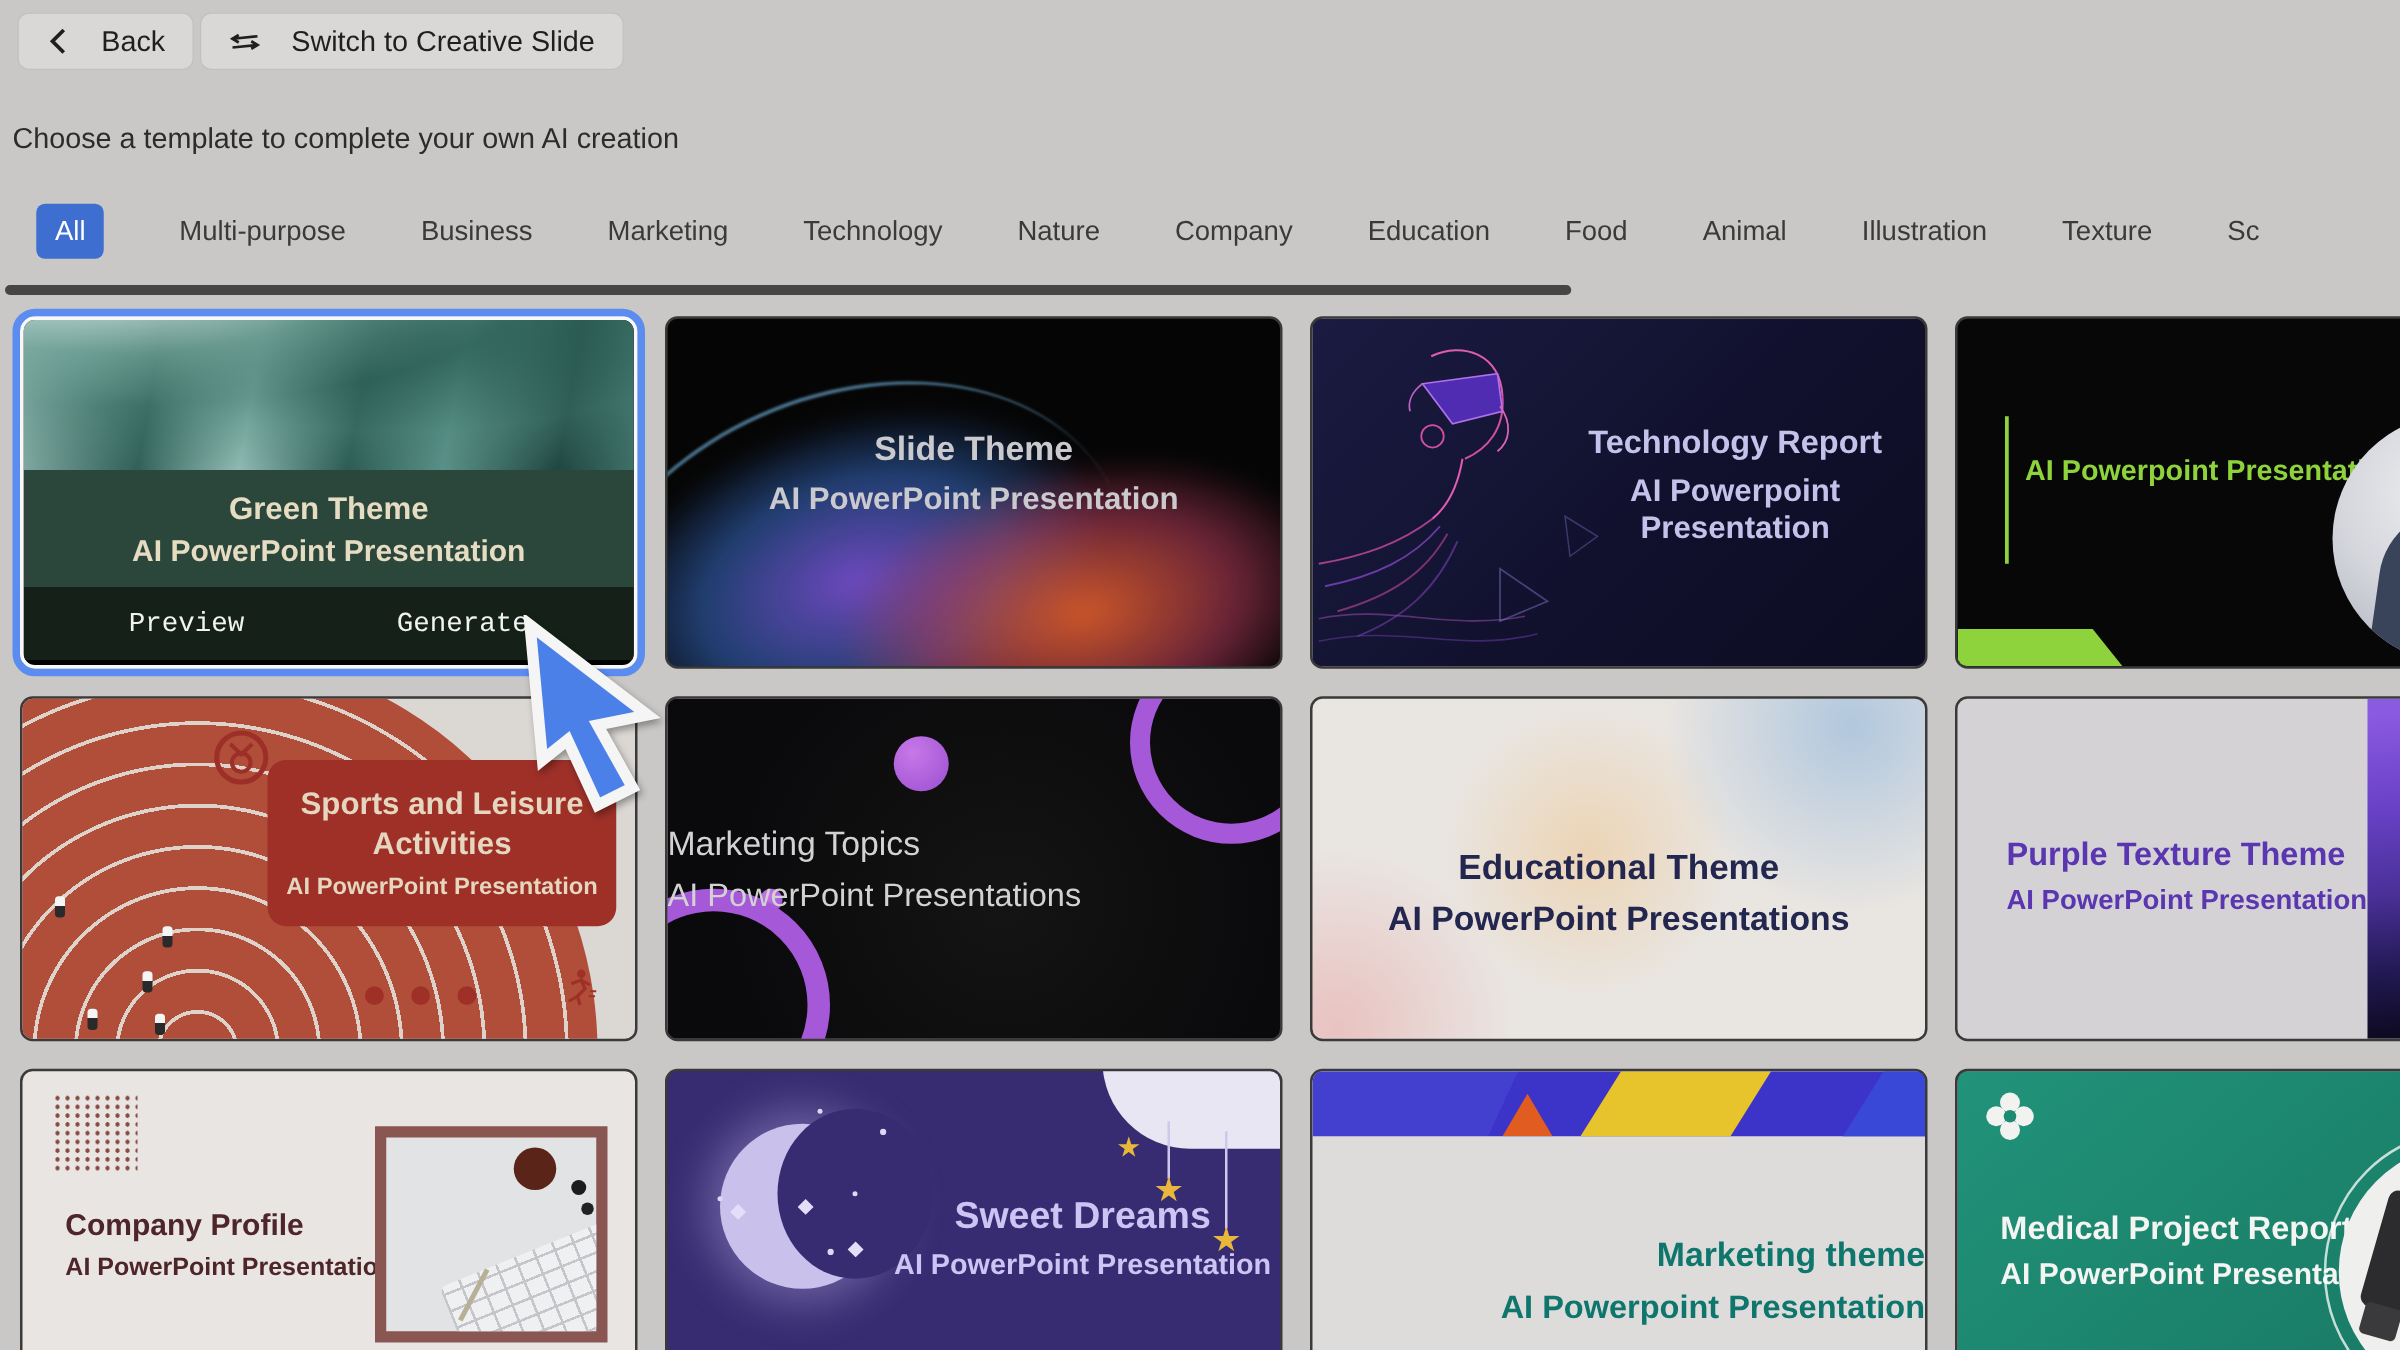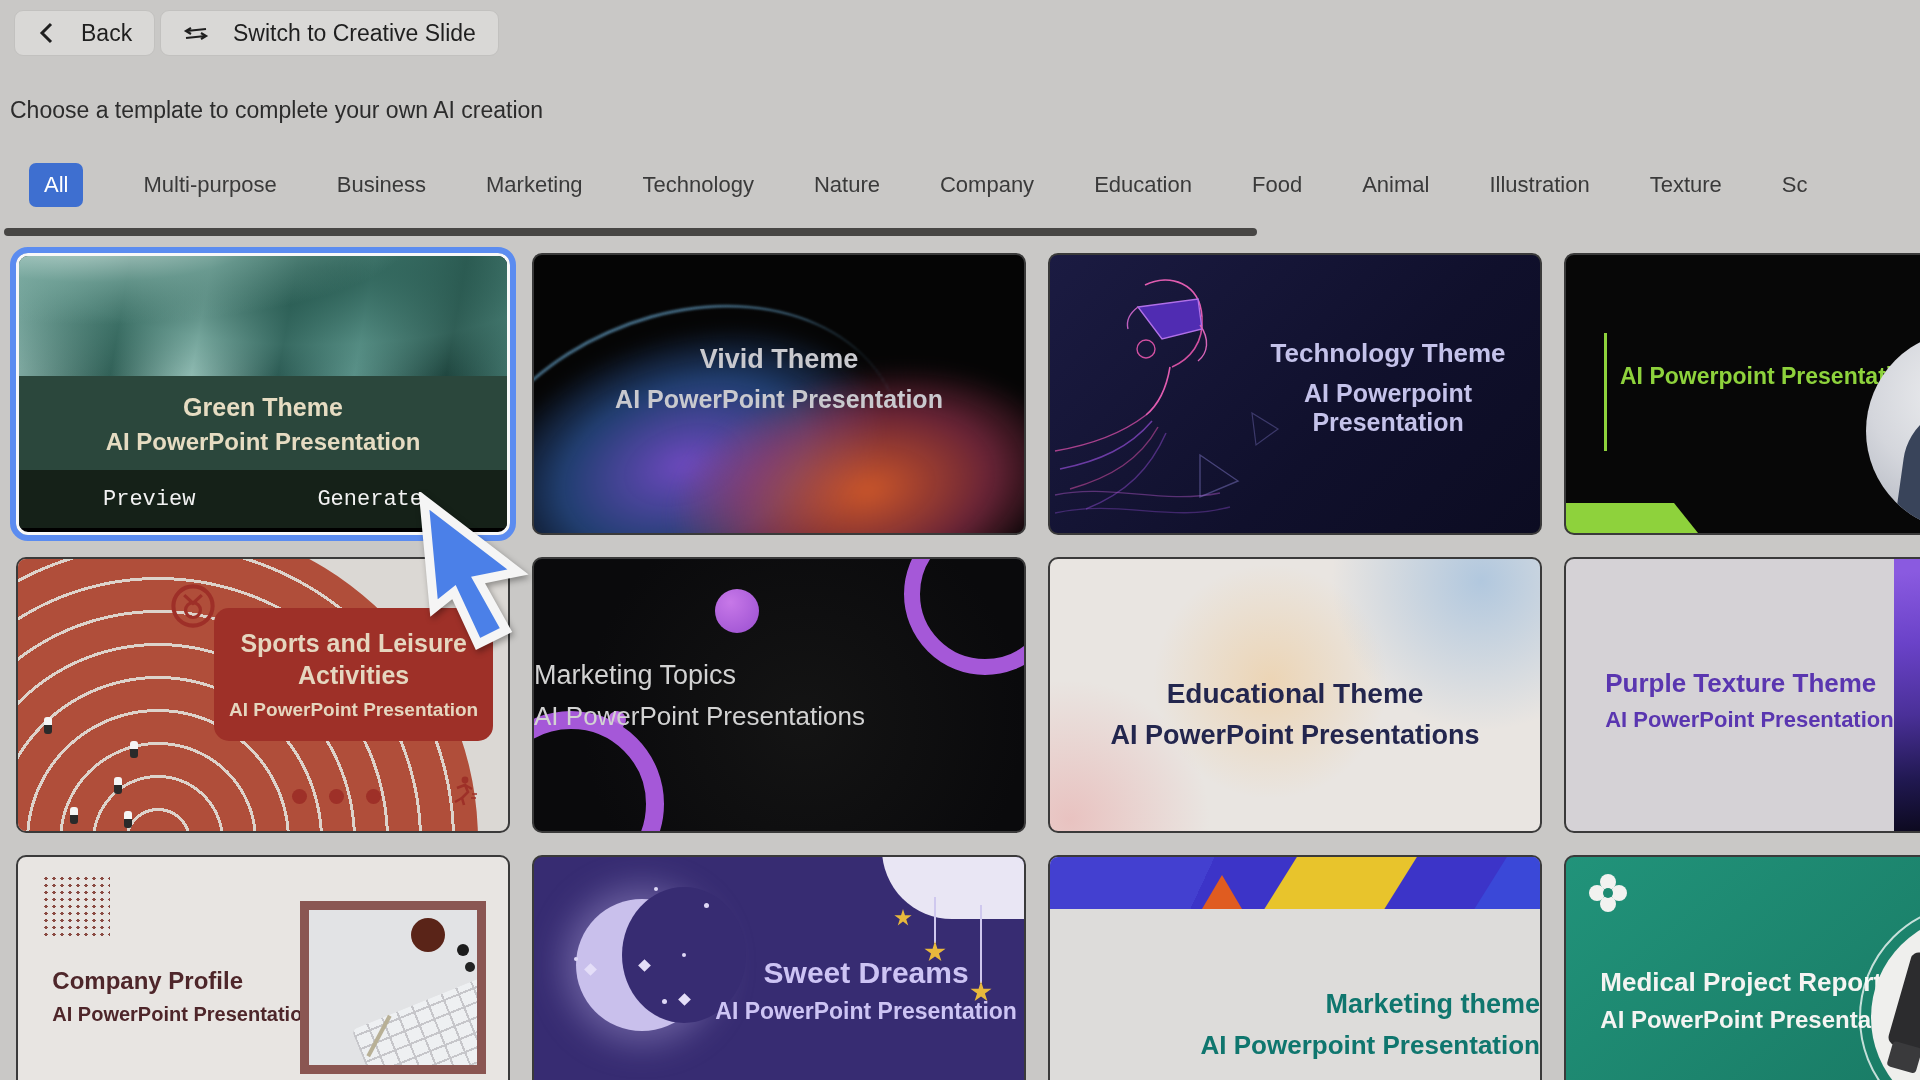--- a/index.html
+++ b/index.html
@@ -251,21 +251,21 @@
         <button class="ghost">Preview</button>
         <button class="ghost">Generate</button>
       </div>
     </div>
 
     <div class="card vivid">
       <div class="vv-w1"></div>
       <div class="vv-w2"></div>
       <div class="vv-arc"></div>
       <div class="vv-text">
-        <div class="t1">Vivid Theme</div>
+        <div class="t1">Slide Theme</div>
         <div class="t2">AI PowerPoint Presentation</div>
       </div>
     </div>
 
     <div class="card tech">
       <svg width="240" height="278" viewBox="0 0 240 278">
         <path d="M95 30 C120 18 150 28 152 62" fill="none" stroke="#e05cb0" stroke-width="1.6"></path>
         <path d="M152 62 C154 88 140 104 122 112" fill="none" stroke="#d04fa0" stroke-width="1.6"></path>
         <path d="M88 52 L148 44 L152 74 L112 84 Z" fill="rgba(90,48,200,.85)" stroke="#b070e8" stroke-width="1.4"></path>
         <path d="M88 52 C80 58 76 66 78 74" fill="none" stroke="#c060c0" stroke-width="1.4"></path>
@@ -275,21 +275,21 @@
         <path d="M96 160 C70 180 40 190 5 196" fill="none" stroke="#c0489a" stroke-width="1.5" opacity=".85"></path>
         <path d="M102 166 C80 192 50 206 10 214" fill="none" stroke="#8848c8" stroke-width="1.5" opacity=".75"></path>
         <path d="M108 172 C90 204 62 222 20 234" fill="none" stroke="#c0489a" stroke-width="1.5" opacity=".6"></path>
         <path d="M116 178 C100 214 76 238 36 254" fill="none" stroke="#8848c8" stroke-width="1.5" opacity=".5"></path>
         <path d="M5 240 C60 228 110 250 170 238" fill="none" stroke="#a050b8" stroke-width="1.3" opacity=".5"></path>
         <path d="M5 258 C70 244 120 268 180 252" fill="none" stroke="#8848c8" stroke-width="1.3" opacity=".4"></path>
         <polygon points="150,200 188,226 150,242" fill="none" stroke="rgba(150,140,230,.4)" stroke-width="1.4"></polygon>
         <polygon points="202,158 228,174 206,190" fill="none" stroke="rgba(150,140,230,.32)" stroke-width="1.2"></polygon>
       </svg>
       <div class="tech-text">
-        <div class="t1">Technology Theme</div>
+        <div class="t1">Technology Report</div>
         <div class="t2">AI Powerpoint Presentation</div>
       </div>
     </div>
 
     <div class="card biz">
       <div class="biz-line"></div>
       <div class="biz-text">
         <div class="t2">AI Powerpoint Presentation</div>
       </div>
       <div class="biz-circle">

